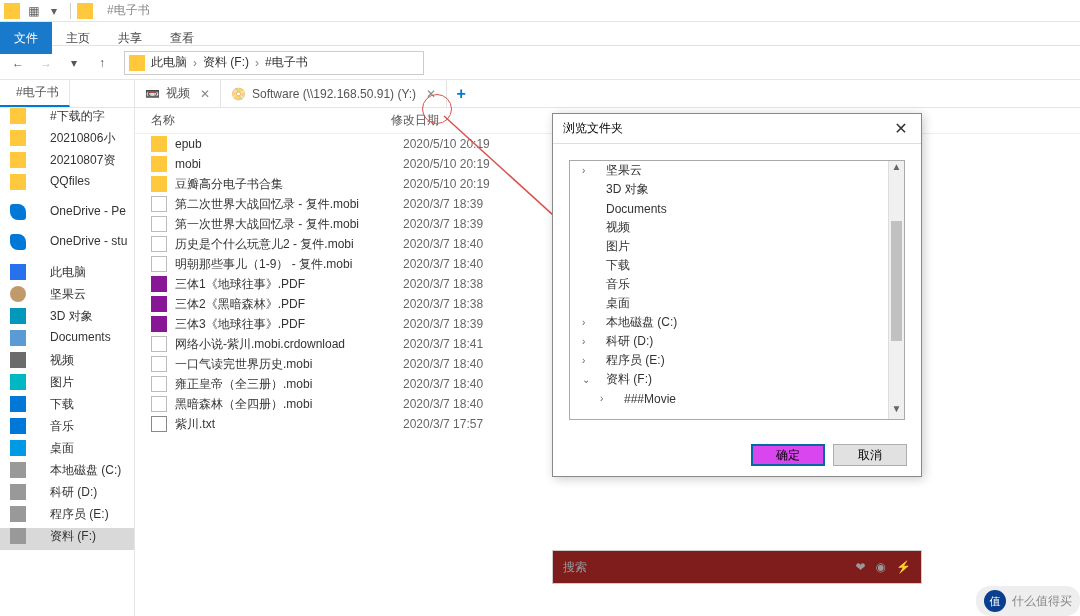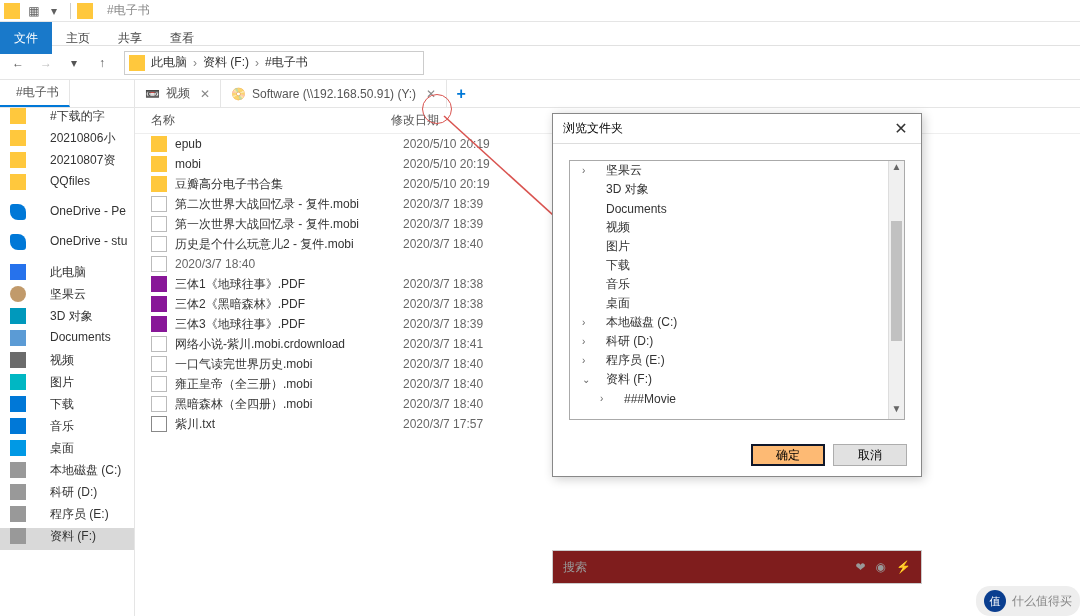--- a/index.html
+++ b/index.html
@@ -59,21 +59,21 @@
 .dlgbody{padding:16px;max-height:290px}
 .dlgtree{border:1px solid #aaa;height:260px;overflow:hidden;position:relative}
 .dlgtree .scroll{position:absolute;right:0;top:0;bottom:0;width:16px;background:#f0f0f0;border-left:1px solid #ddd}
 .dlgtree .scroll .thumb{position:absolute;left:2px;right:2px;top:60px;height:120px;background:#c1c1c1}
 .dlgtree .scroll .arr{position:absolute;left:0;right:0;height:16px;text-align:center;color:#666;font-size:10px}
 .dlgitem{display:flex;align-items:center;height:19px;padding-left:26px;gap:6px;color:#333}
 .dlgitem .exp{width:12px;color:#666;font-size:10px;margin-left:-14px}
 .dlgitem.indent1{padding-left:44px}
 .dlgbtns{display:flex;justify-content:flex-end;gap:8px;padding:10px 14px}
 .dlgbtns button{width:74px;height:22px;border:1px solid #adadad;background:#e1e1e1}
-.dlgbtns button.primary{border:2px solid #0f172a;background:#fdba74}
+.dlgbtns button.primary{border:2px solid #0369a1;background:#d946ef}
 .search{position:absolute;left:552px;top:550px;width:370px;height:34px;border:1px solid #ccc;display:flex;align-items:center;padding:0 10px;color:#999;z-index:10;background:#7f1d1d}
 .search .icons{margin-left:auto;display:flex;gap:10px;font-size:14px}
 .watermark{position:absolute;right:10px;bottom:6px;color:#ccc;font-size:14px;z-index:1}
 .watermark2{position:absolute;right:0;bottom:0;color:#888;font-size:12px;background:#eee;padding:4px 8px;border-radius:14px;z-index:20;display:flex;align-items:center;gap:6px}
 .watermark2 .circ{width:22px;height:22px;border-radius:50%;background:#0a3e8f;color:#fff;display:flex;align-items:center;justify-content:center;font-size:11px}
 svg.arrow{position:absolute;left:430px;top:108px;z-index:6;pointer-events:none}
 </style>
 </head>
 <body>
 
@@ -244,20 +244,21 @@
           <span class="name">第一次世界大战回忆录 - 复件.mobi</span>
           <span class="date">2020/3/7 18:39</span>
         </div>
         <div class="row">
           <span class="ico file"></span>
           <span class="name">历史是个什么玩意儿2 - 复件.mobi</span>
           <span class="date">2020/3/7 18:40</span>
         </div>
         <div class="row">
           <span class="ico file"></span>
+          <span class="name">明朝那些事儿（1-9） - 复件.mobi</span>
           <span class="date">2020/3/7 18:40</span>
         </div>
         <div class="row">
           <span class="ico pdf"></span>
           <span class="name">三体1《地球往事》.PDF</span>
           <span class="date">2020/3/7 18:38</span>
         </div>
         <div class="row">
           <span class="ico pdf"></span>
           <span class="name">三体2《黑暗森林》.PDF</span>

